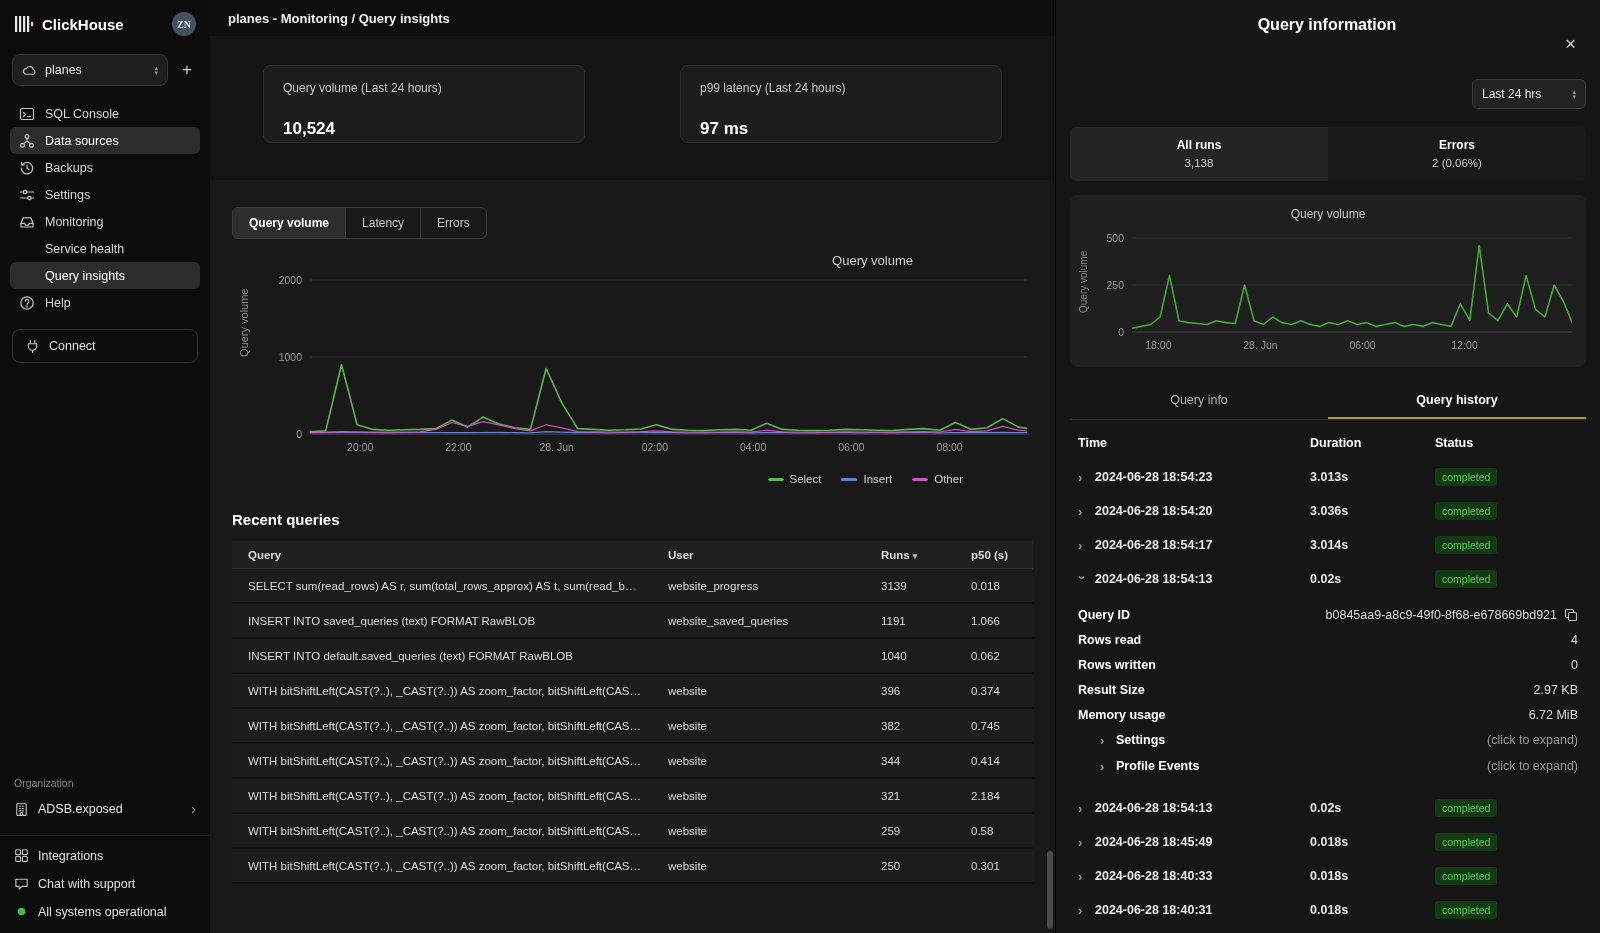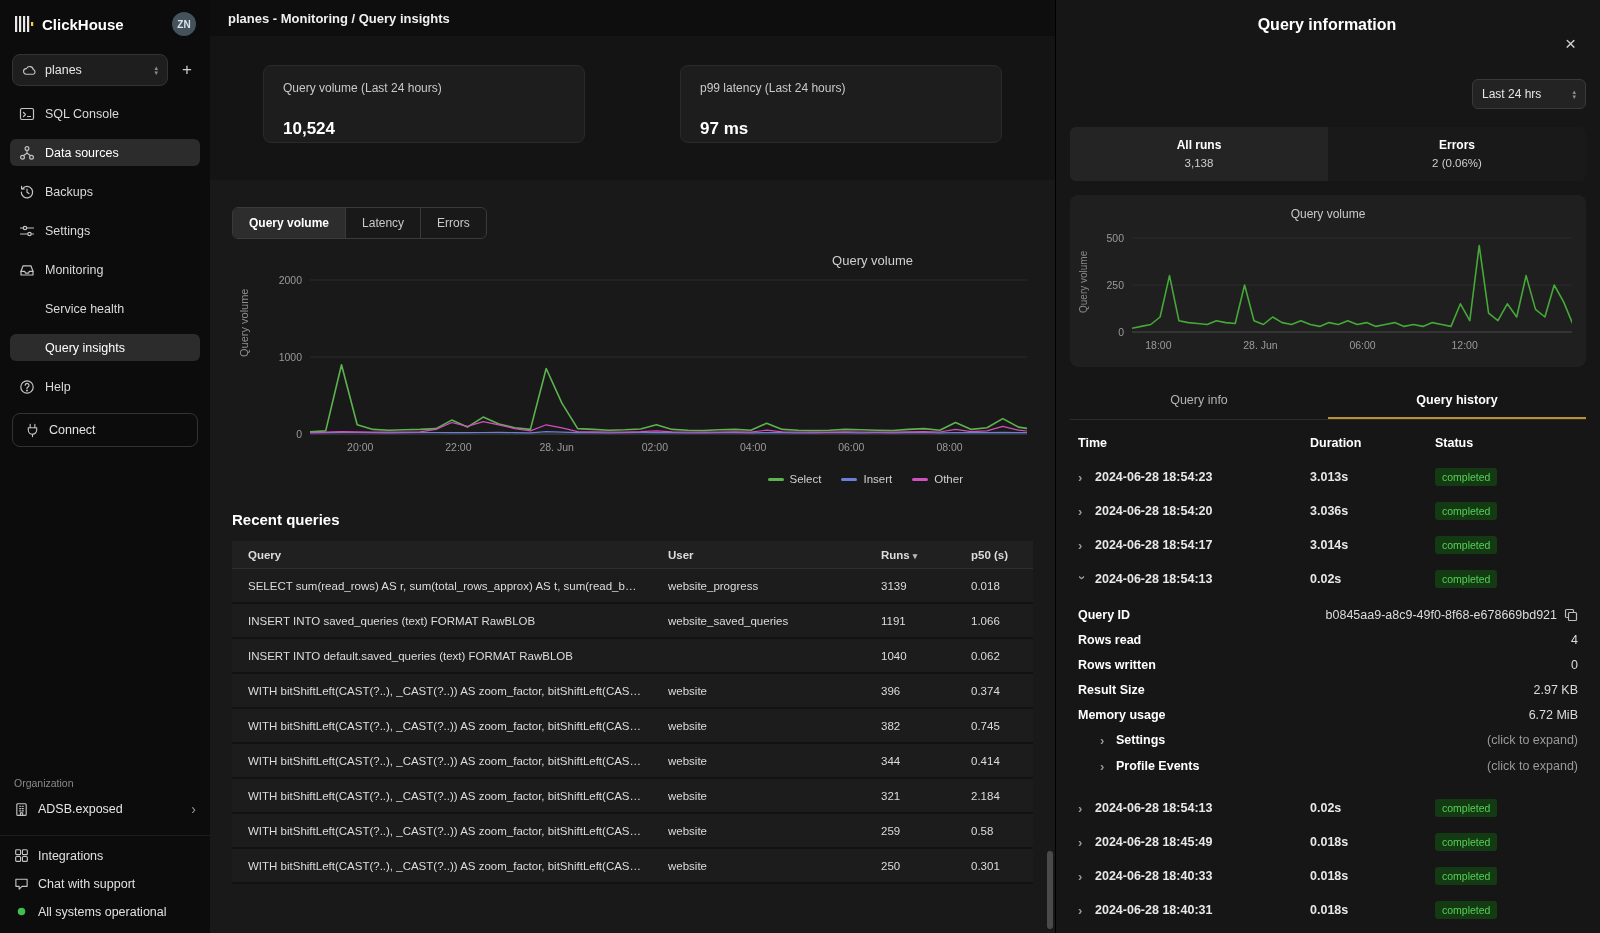--- a/index.html
+++ b/index.html
@@ -5,26 +5,26 @@
   * { box-sizing: border-box; }
   html,body { margin:0; padding:0; background:#0a0a0a; }
   body { font-family:"Liberation Sans", sans-serif; color:#e6e6e6; }
   .app { width:1600px; height:933px; display:flex; overflow:hidden; position:relative; }
 
   
   .sidebar { width:210px; flex:none; background:#0c0c0c; display:flex; flex-direction:column; overflow:hidden; }
   .brand-row { display:flex; align-items:center; gap:8px; padding:12px 14px 10px; }
   .logo { width:20px; height:20px; flex:none; }
   .brand-name { font-size:15px; font-weight:bold; color:#fff; }
-  .avatar { margin-left:auto; width:24px; height:24px; border-radius:50%; background:#44535b; color:#d9e4e9; font-size:10px; font-weight:bold; display:flex; align-items:center; justify-content:center; cursor:pointer; }
+  .avatar { margin-left:auto; width:24px; height:24px; border-radius:50%; background:#44535b; color:#d9e4e9; font-size:10px; font-weight:bold; display:flex; align-items:center; justify-content:center; cursor:pointer;font-family:Liberation Serif, serif; }
   .service-row { display:flex; align-items:center; gap:8px; padding:8px 12px 6px; }
   .service-select { flex:1; height:32px; background:#1e1e1e; border:1px solid #333; border-radius:8px; display:flex; align-items:center; gap:8px; padding:0 9px; font-size:12.5px; cursor:pointer; }
   .updown { margin-left:auto; display:flex; flex-direction:column; color:#8d8d8d; font-size:7px; line-height:5px; }
   .add-btn { width:22px; text-align:center; color:#cfcfcf; font-size:17px; cursor:pointer; }
-  .nav { display:flex; flex-direction:column; gap:12px; padding:8px 10px 0; }
+  .nav { display:flex; flex-direction:column; gap:0; padding:8px 10px 0; }
   .nav-item { display:flex; align-items:center; gap:10px; height:27px; padding:0 9px; border-radius:6px; font-size:12.5px; color:#dadada; cursor:pointer; }
   .nav-item.active { background:#2c2c2c; color:#fff; }
   .nav-item.sub { padding-left:35px; }
   .nav-icon { width:16px; height:16px; flex:none; display:flex; }
   .nav-icon svg, .mini-icon svg { width:100%; height:100%; fill:none; stroke:#c4c4c4; stroke-width:1.2; stroke-linecap:round; stroke-linejoin:round; }
   .connect-btn { margin:13px 12px 0; height:34px; border:1px solid #333; border-radius:8px; display:flex; align-items:center; gap:9px; padding:0 12px; font-size:12.5px; color:#e2e2e2; cursor:pointer; }
   .mini-icon { width:15px; height:15px; flex:none; display:flex; }
   .org-section { margin-top:auto; padding:10px 14px 6px; }
   .org-label { font-size:10.5px; color:#8a8a8a; margin-bottom:12px; }
   .org-item { display:flex; align-items:center; gap:9px; font-size:12.5px; cursor:pointer; }

